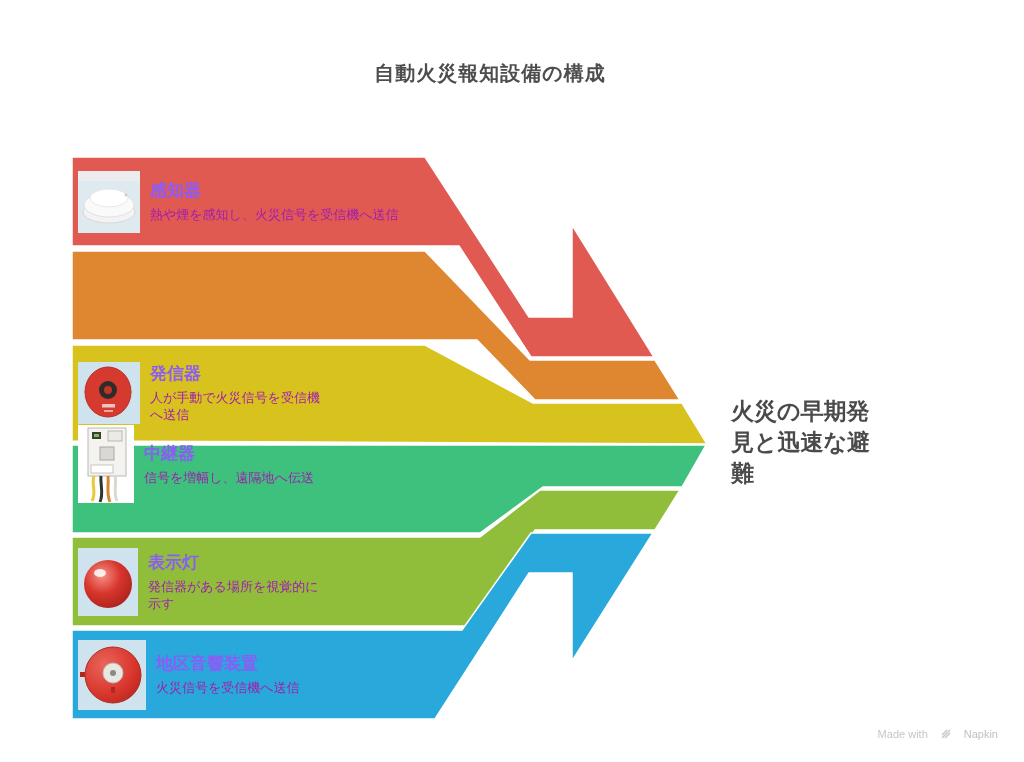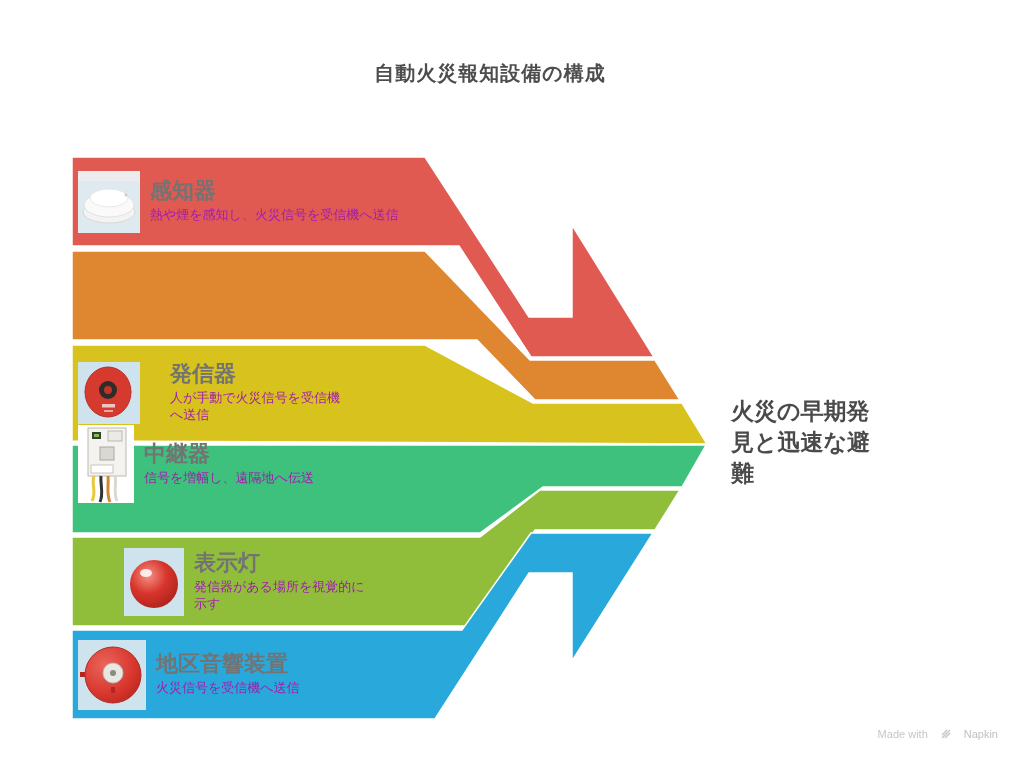--- a/index.html
+++ b/index.html
@@ -11,28 +11,28 @@
     position:absolute;top:60px;left:0;width:980px;text-align:center;
     font-size:20px;font-weight:bold;color:#4d4d4d;letter-spacing:1px;
   }
   .flow-svg{position:absolute;top:0;left:0;}
   .band{
     position:absolute;left:72px;width:372px;display:flex;align-items:center;
     padding-left:6px;box-sizing:border-box;z-index:5;
   }
   .band-1{top:157px;height:89px;}
   .band-2{top:251px;height:89px;}
-  .band-3{top:345px;height:96px;gap:20px;}
+  .band-3{top:345px;height:96px;}
   .band-4{top:420px;height:88px;}
-  .band-5{top:537px;height:89px;margin-left:46px;}
+  .band-5{top:537px;height:89px;}
   .band-6{top:630px;height:89px;}
   .thumb{flex:none;line-height:0;}
   .band-text{margin-left:10px;}
   .band-label{
-    font-size:22px;font-weight:bold;color:#737373;margin-bottom:5px;line-height:21px;font-family:Liberation Serif, serif;
+    font-size:17px;font-weight:bold;color:#8b5cf6;margin-bottom:5px;line-height:21px;font-family:Liberation Serif, serif;
   }
   .band-desc{
     font-size:13px;color:#a21caf;line-height:17px;white-space:pre-line;max-width:272px;
   }
   .conclusion{
     position:absolute;left:731px;top:396px;width:185px;
     font-size:23px;font-weight:bold;color:#4a4a4a;line-height:31px;white-space:pre-line;
     z-index:5;
   }
   .footer{

